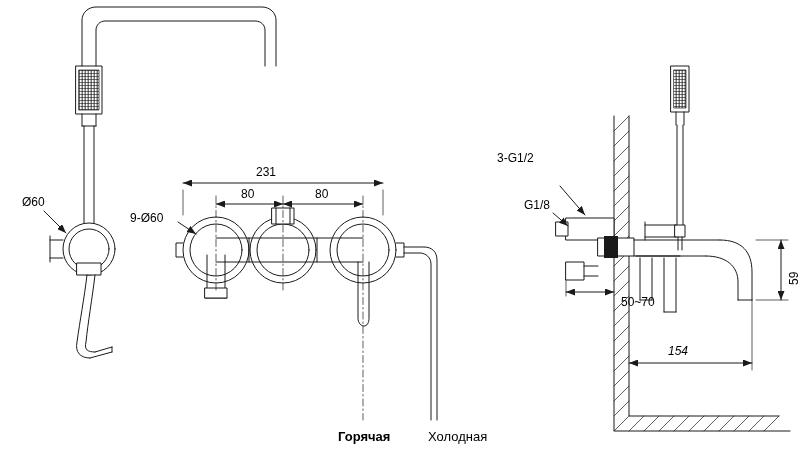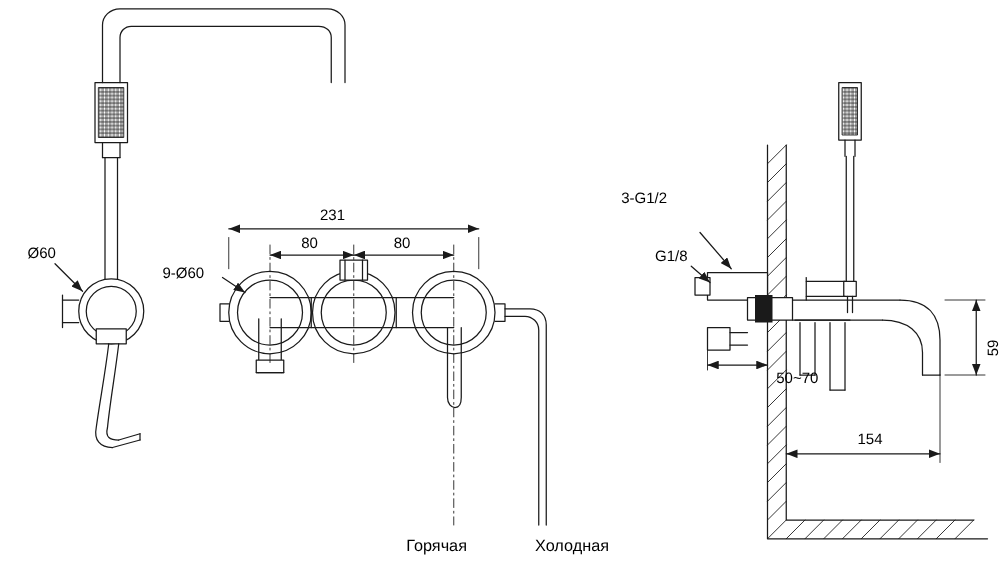--- a/index.html
+++ b/index.html
@@ -227,23 +227,23 @@
     </g>
   </svg>
 
   <div class="lbl" style="left:22px; top:196px;text-align:center;">Ø60</div>
   <div class="lbl" style="left:130px; top:212px;">9-Ø60</div>
 
   <div class="lbl" style="left:256px; top:166px;">231</div>
   <div class="lbl" style="left:241px; top:188px;">80</div>
   <div class="lbl" style="left:315px; top:188px;">80</div>
 
-  <div class="lbl ru" style="left:325px; top:430px;">Горячая</div>
+  <div class="lbl ru" style="left:338px; top:430px;font-weight:bold;">Горячая</div>
   <div class="lbl ru" style="left:428px; top:430px;">Холодная</div>
 
   <div class="lbl" style="left:497px; top:152px;">3-G1/2</div>
   <div class="lbl" style="left:524px; top:199px;">G1/8</div>
 
   <div class="lbl" style="left:593px; top:296px;margin-left:28px;">50~70</div>
-  <div class="lbl" style="left:686px; top:345px;">154</div>
+  <div class="lbl" style="left:668px; top:345px;font-style:italic;">154</div>
   <div class="lbl vert" style="left:788px; top:285px;">59</div>
 
 </div>
 
 </body></html>

